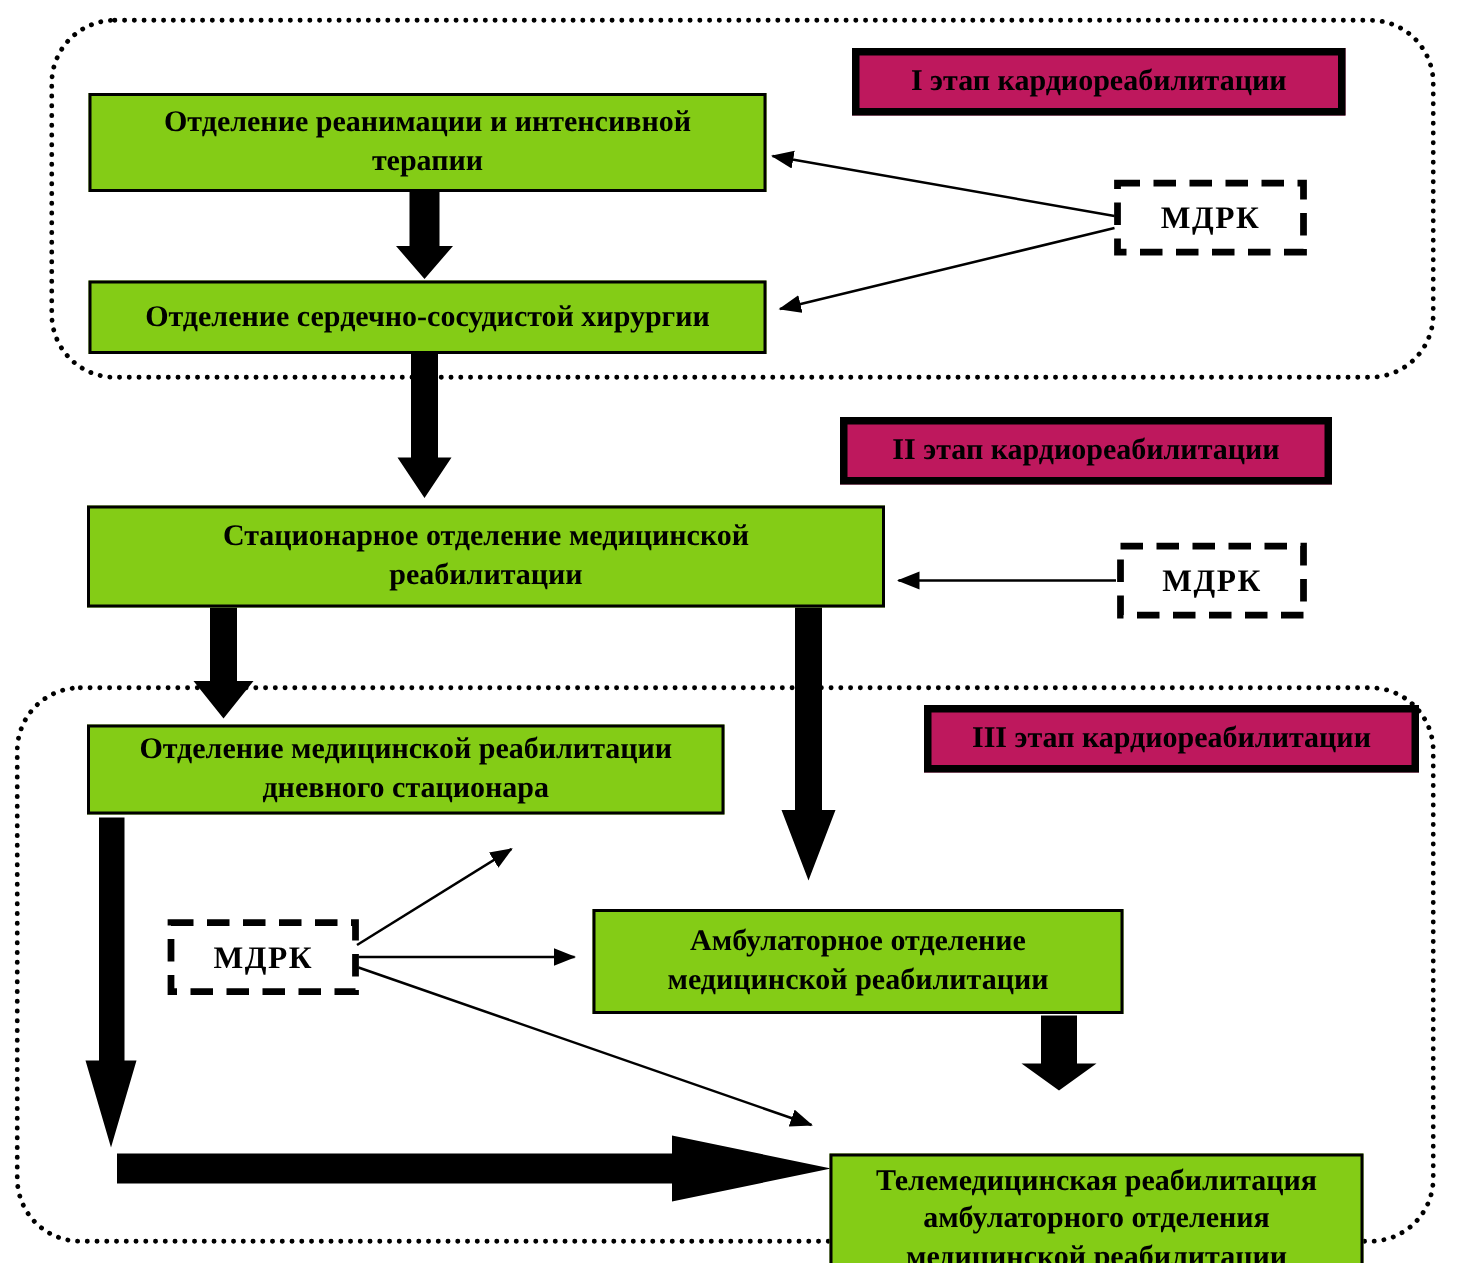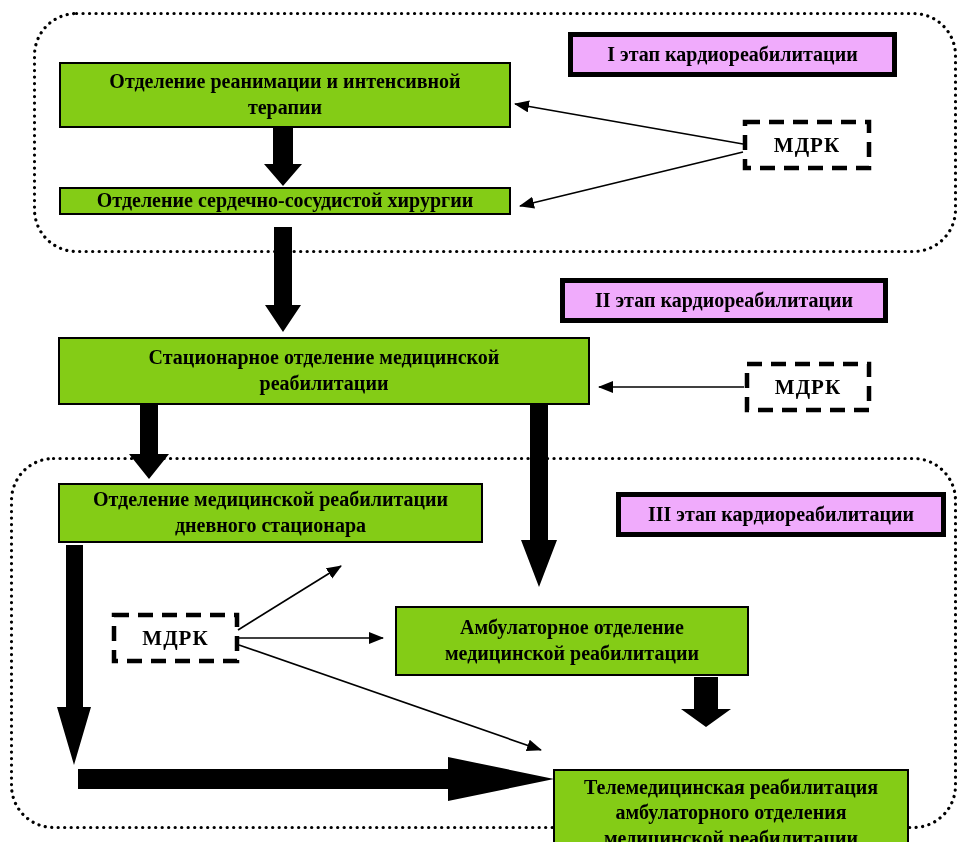--- a/index.html
+++ b/index.html
@@ -21,45 +21,45 @@
     text-align:center;
     font-weight:bold;
     font-size:20px;
     line-height:1.28;
     white-space:pre-line;
   }
   .stage{
     position:absolute;
     box-sizing:border-box;
     border:5px solid #000;
-    background:#f0abfc;
+    background:#be185d;
     display:flex;align-items:center;justify-content:center;
     text-align:center;
     font-weight:bold;
     font-size:20px;
   }
   .mdrk{
     position:absolute;
     box-sizing:border-box;
     display:flex;align-items:center;justify-content:center;
     font-weight:bold;
     font-size:21px;
     letter-spacing:1px;
   }
   
   .box-icu   {left:59px;  top:62px;  width:452px; height:66px;}
-  .box-surg  {left:59px;  top:187px; width:452px; height:28px;}
+  .box-surg  {left:59px;  top:187px; width:452px; height:49px;}
   .box-inpat {left:58px;  top:337px; width:532px; height:68px;}
   .box-day   {left:58px;  top:483px; width:425px; height:60px;}
   .box-out   {left:395px; top:606px; width:354px; height:70px;}
   .box-tele  {left:553px; top:733px; width:356px; height:88px;margin-top:36px;}
   
   .stage-1{left:568px; top:32px;  width:329px; height:45px;}
   .stage-2{left:560px; top:278px; width:328px; height:45px;}
-  .stage-3{left:616px; top:492px; width:330px; height:45px;}
+  .stage-3{left:616px; top:470px; width:330px; height:45px;}
   
   .mdrk-1{left:743px; top:120px; width:128px; height:50px;}
   .mdrk-2{left:745px; top:362px; width:126px; height:50px;}
   .mdrk-3{left:112px; top:613px; width:127px; height:50px;}
 </style>
 </head>
 <body>
 
 <div class="canvas">
 

